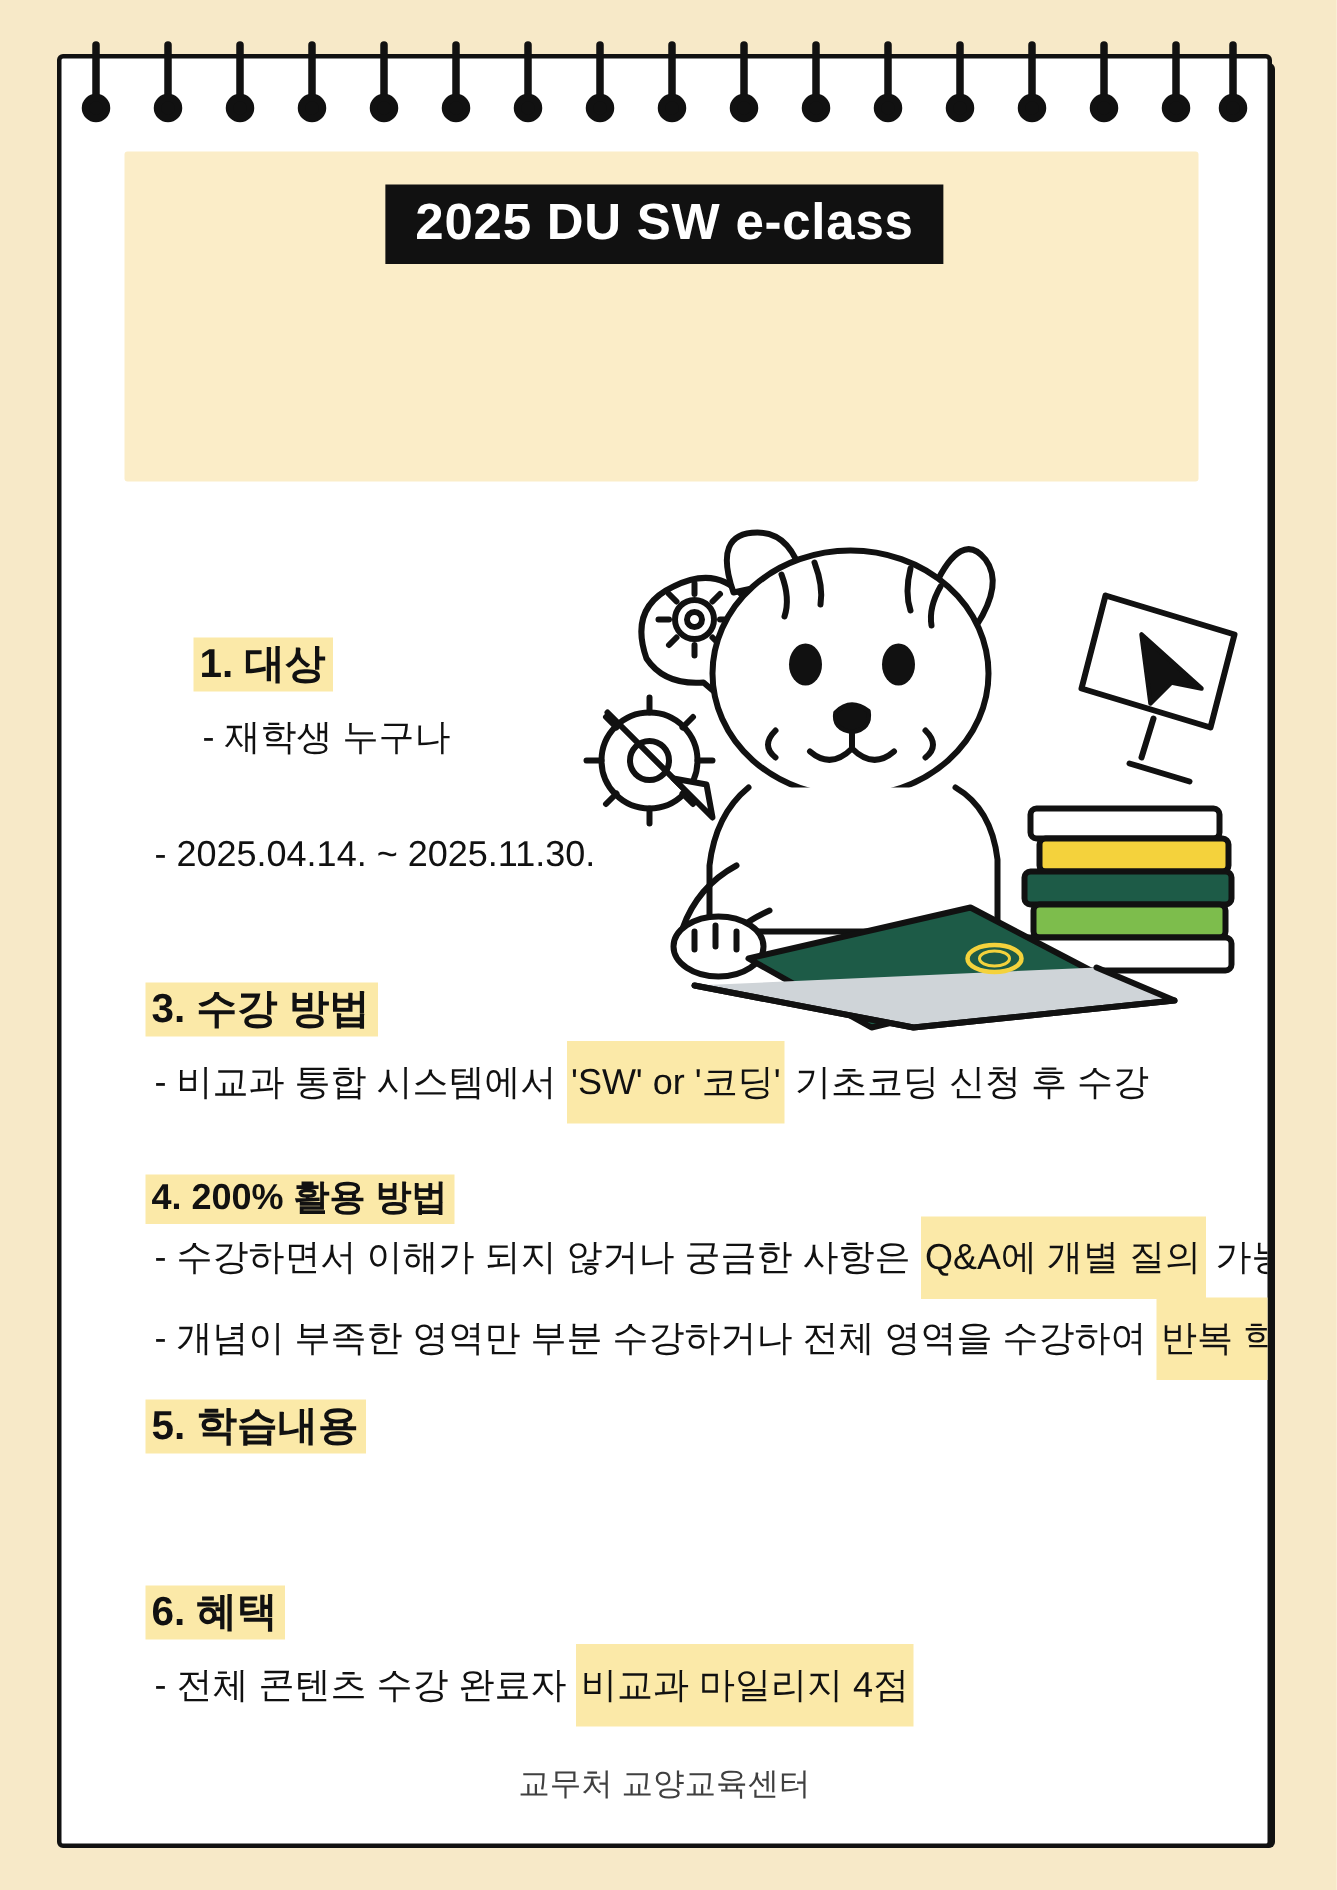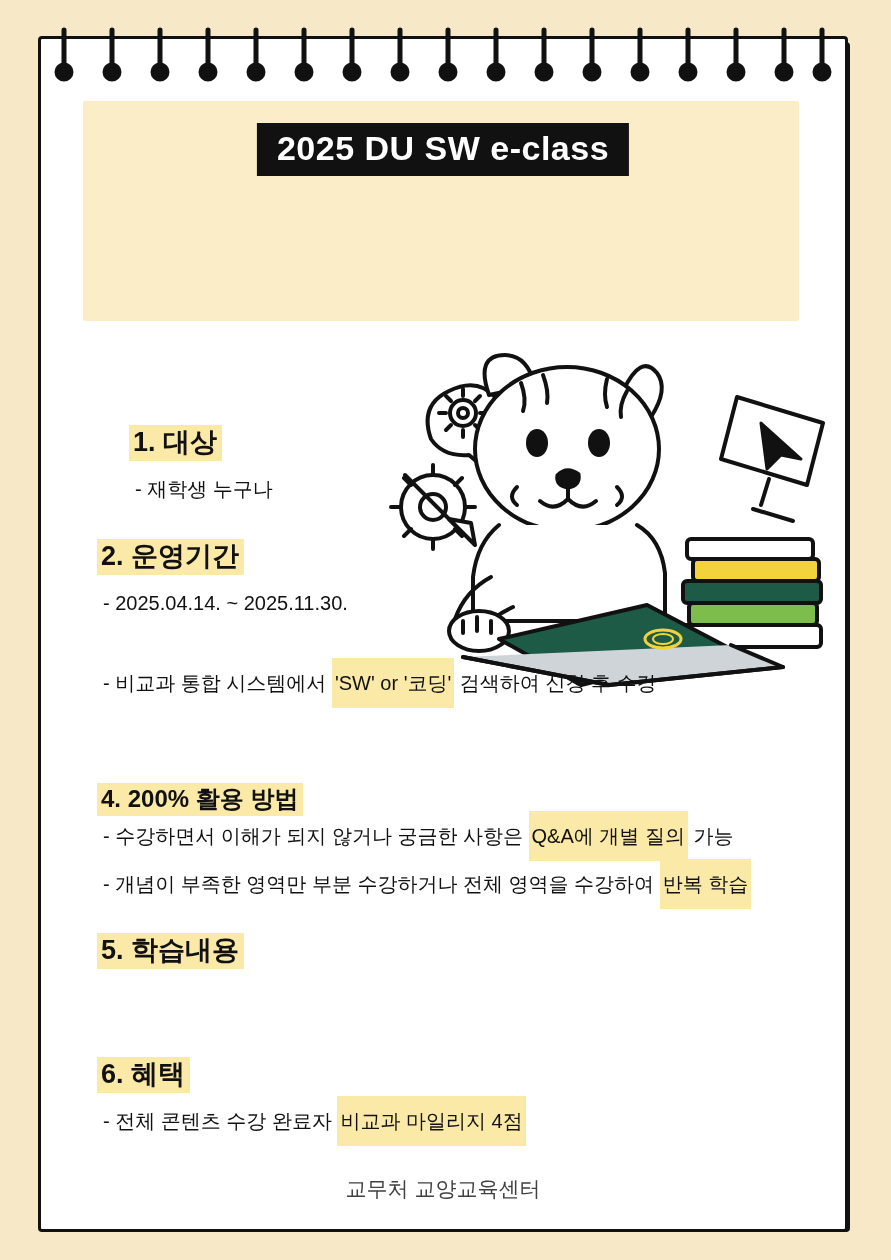--- a/index.html
+++ b/index.html
@@ -113,21 +113,21 @@
     font-size: 27px;
     font-weight: bold;
     color: #111111;
     margin: 0 0 0 56px;
     display: inline-block;
     padding: 2px 5px 3px 4px;
     background: #fbe9a8;
     line-height: 1.15;
   }
   .sec-body {
-    font-size: 20px;
+    font-size: 24px;
     color: #111111;
     margin: 13px 0 0 62px;
     line-height: 1.5;
     white-space: nowrap;
   }
   .hl {
     background: #fbe9a8;
     padding: 14px 3px;
   }
 
@@ -234,29 +234,29 @@
     <div class="content">
 
       <div class="section s1">
         <div class="sec-head">1. 대상</div>
         <div class="sec-body">
           <span>- 재학생 누구나</span>
         </div>
       </div>
 
       <div class="section s2">
-        <div class="sec-head">2. 운영기간</div>
         <div class="sec-body">
           <span>- 2025.04.14. ~ 2025.11.30.</span>
         </div>
       </div>
 
       <div class="section s3">
-        <div class="sec-body">
-          <span>- 비교과 통합 시스템에서 </span><span class="hl">'SW' or '코딩'</span><span> 검색하여 신청 후 수강</span>
+        <div class="sec-head">3. 수강 방법</div>
+        <div class="sec-body">
+          <span>- 비교과 통합 시스템에서 </span><span class="hl">'SW' or '코딩'</span><span> 기초코딩 신청 후 수강</span>
         </div>
       </div>
 
       <div class="section s4">
         <div class="sec-head">4. 200% 활용 방법</div>
         <div class="sec-body" style="margin-top:4px">
           <span>- 수강하면서 이해가 되지 않거나 궁금한 사항은 </span><span class="hl">Q&amp;A에 개별 질의</span><span> 가능</span>
         </div>
         <div class="sec-body">
           <span>- 개념이 부족한 영역만 부분 수강하거나 전체 영역을 수강하여 </span><span class="hl">반복 학습</span><span></span>

